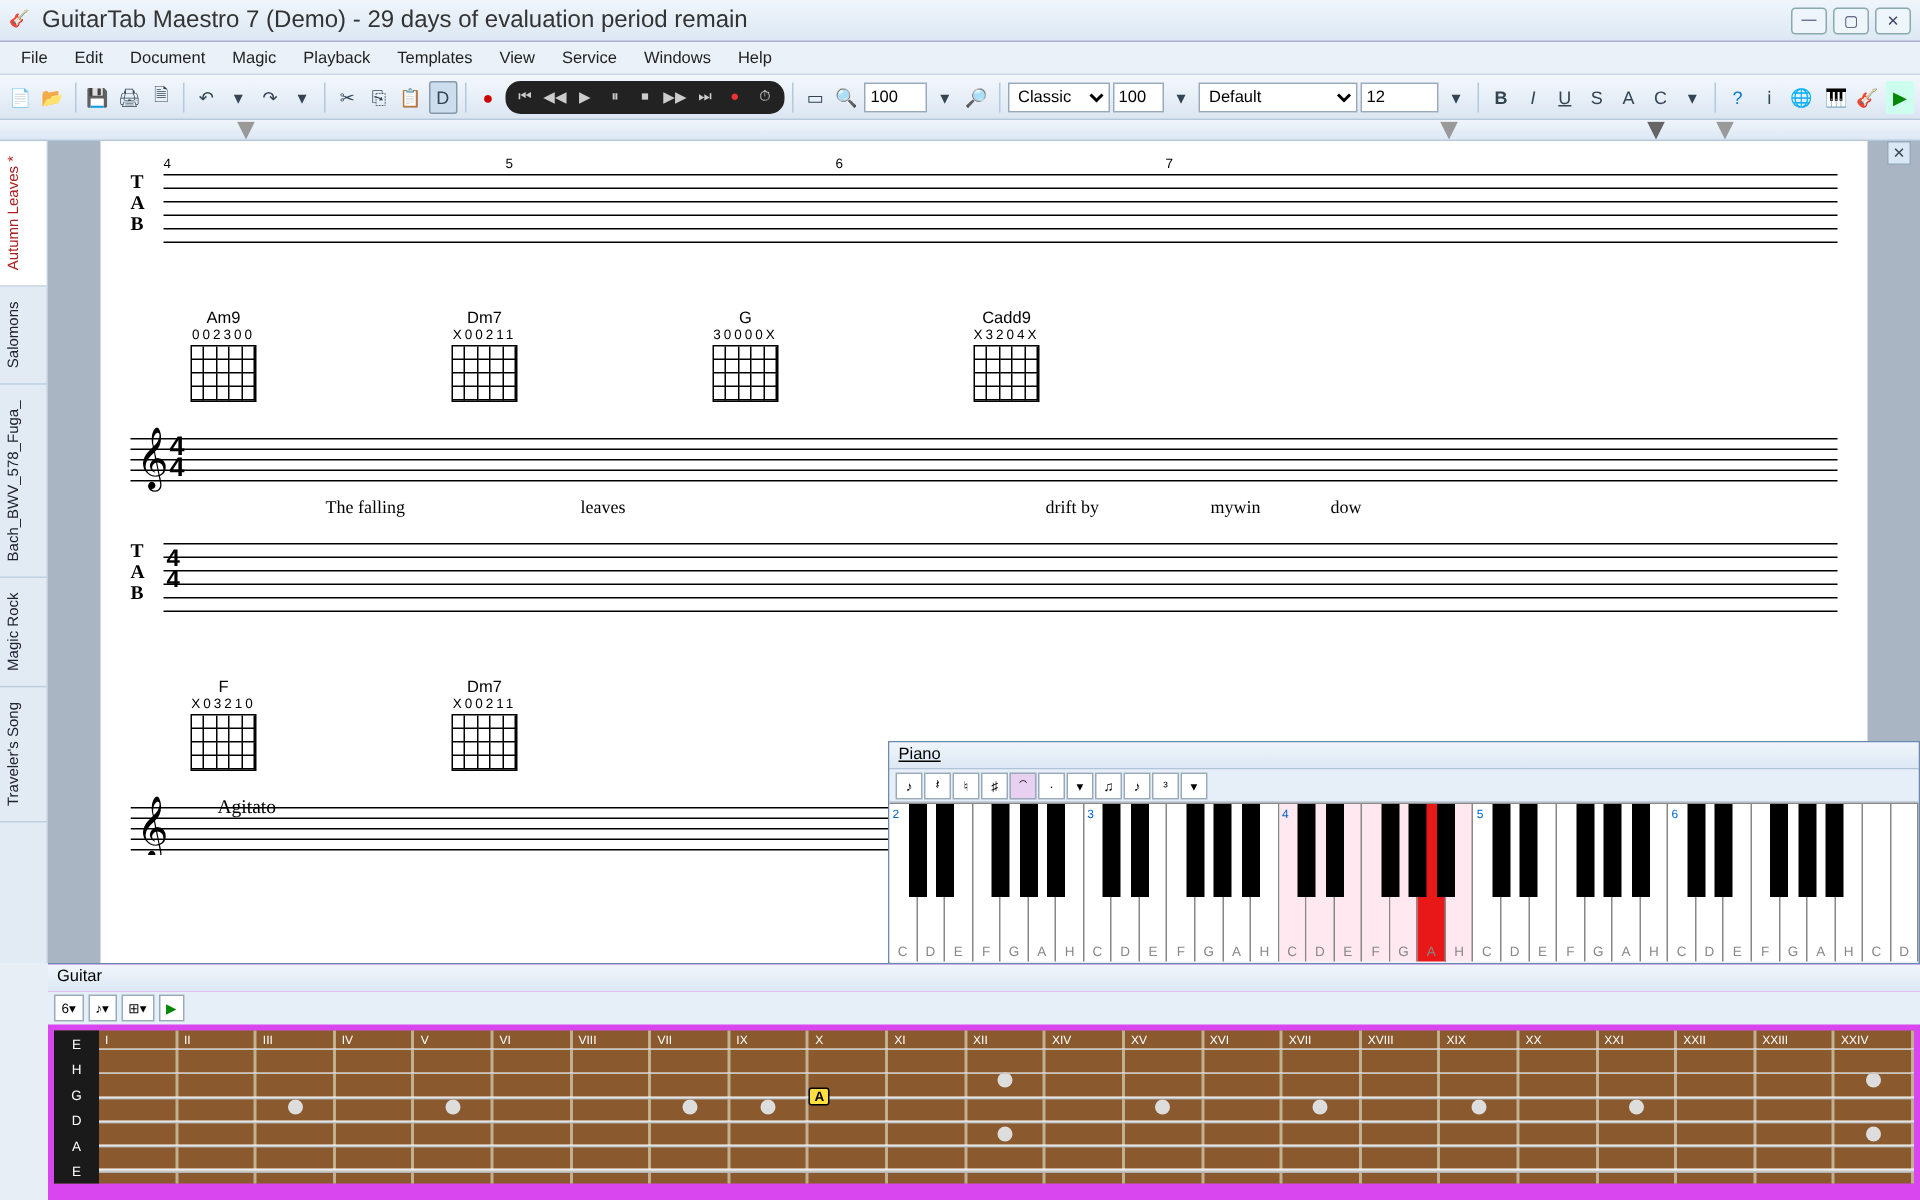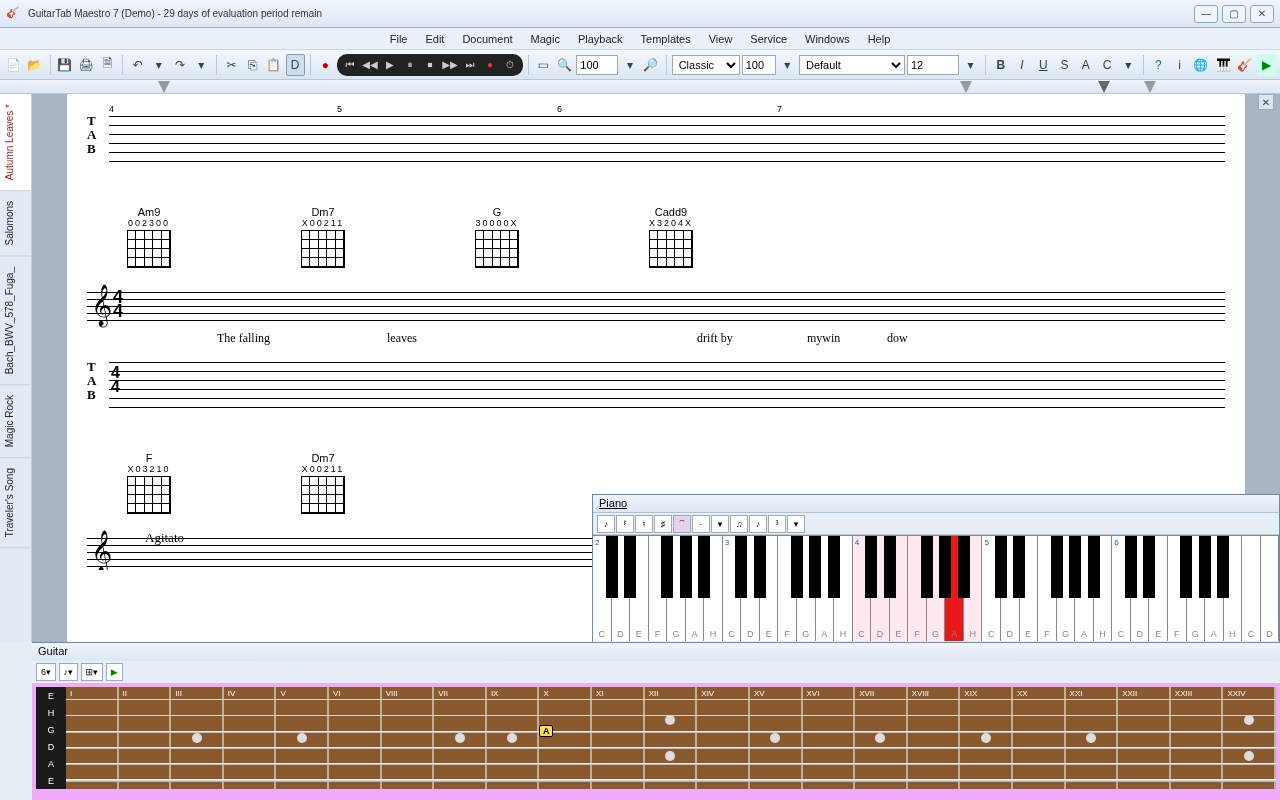--- a/index.html
+++ b/index.html
@@ -1,26 +1,26 @@
 <!DOCTYPE html>
 <html><head>
 <meta charset="utf-8">
 <style>
 * { box-sizing: border-box; margin: 0; padding: 0; font-family: Tahoma, Arial, sans-serif; }
 body { width: 1280px; height: 800px; background: #e8eef5; overflow: hidden; font-size: 11px; }
 
 
 .titlebar { height: 28px; background: linear-gradient(#f0f5fb,#dce8f4); display: flex; align-items: center; padding: 0 6px; border-bottom: 1px solid #aac; }
 .titlebar .icon { width: 16px; height: 16px; margin-right: 6px; }
-.titlebar .title { flex: 1; font-size: 10px; color: #333; }
+.titlebar .title { flex: 1; font-size: 16px; color: #333; }
 .win-buttons { display: flex; gap: 4px; }
 .win-btn { width: 24px; height: 18px; border: 1px solid #8aa; border-radius: 3px; background: #eef5fb; display:flex;align-items:center;justify-content:center; font-size:10px; color:#446;}
 
 
-.menubar { height: 22px; background: #eaf1f9; display: flex; align-items: center; padding: 0 6px; gap: 2px; border-bottom: 1px solid #c9d6e6; justify-content: center; }
+.menubar { height: 22px; background: #eaf1f9; display: flex; align-items: center; padding: 0 6px; gap: 2px; border-bottom: 1px solid #c9d6e6; }
 .menubar span { padding: 2px 8px; font-size: 11px; color: #222; cursor: default; }
 
 
 .toolbar { height: 30px; background: linear-gradient(#f4f8fd,#dbe6f2); display: flex; align-items: center; padding: 0 4px; gap: 2px; border-bottom: 1px solid #b6c9dc; }
 .tbtn { width: 22px; height: 22px; border: 1px solid transparent; border-radius: 2px; display:flex;align-items:center;justify-content:center; font-size:12px; color:#345;}
 .sep { width:1px; height:20px; background:#b6c9dc; margin:0 3px;}
 .tinput { width: 42px; height: 20px; border:1px solid #9ab; font-size:11px; padding:0 3px; background:#fff;}
 .tselect { height: 20px; border:1px solid #9ab; font-size:11px; background:#fff; padding:0 2px;}
 .transport { display:flex; background:#222; border-radius:10px; height:22px; align-items:center; padding:0 4px; gap:2px;}
 .transport .tb { width:18px;height:18px;display:flex;align-items:center;justify-content:center;color:#ccc;font-size:10px;}
@@ -68,21 +68,21 @@
 .piano-panel .pbtn { width:18px;height:18px; border:1px solid #9ab; background:#fff; font-size:9px; display:flex;align-items:center;justify-content:center;}
 .keyboard { position:relative; height:106px; background:#fff; display:flex; border-top:1px solid #888;}
 .wkey { flex:1; border-right:1px solid #888; position:relative; display:flex; align-items:flex-end; justify-content:center; font-size:9px; color:#888; padding-bottom:2px;}
 .wkey.hl { background:#ffe8f0;}
 .wkey.red { background:#e81818;}
 .bkeys { position:absolute; left:0; right:0; top:0; height:62px; pointer-events:none;}
 .bkey { position:absolute; width:12px; height:62px; background:#000; top:0;}
 .octnum { position:absolute; top:2px; left:2px; font-size:8px; color:#06c; pointer-events:none;}
 
 
-.guitar-panel { position:absolute; left:32px; right:0; bottom:0; height:158px; background:#f0abfc; border-top:1px solid #6a8ab0;}
+.guitar-panel { position:absolute; left:32px; right:0; bottom:0; height:158px; background:#d946ef; border-top:1px solid #6a8ab0;}
 .guitar-panel .hdr { height:18px; padding:2px 6px; font-size:11px; background:linear-gradient(#f0f5fb,#dce8f4);}
 .guitar-panel .gtoolbar { height:22px; display:flex; align-items:center; gap:3px; padding:0 4px; background:#e6eef7;}
 .guitar-panel .gbtn { height:18px; border:1px solid #9ab; background:#fff; font-size:9px; display:flex;align-items:center;justify-content:center; padding:0 4px;}
 .fretboard { position:relative; height:102px; margin:4px 4px 0 4px; background:#8a5a2e; display:flex;}
 .nut { width:30px; background:#1a1a1a; display:flex; flex-direction:column; justify-content:space-around; color:#fff; font-size:9px; text-align:center;}
 .frets { flex:1; position:relative; display:flex;}
 .fret { flex:1; border-right:2px solid #c0b090; position:relative;}
 .fret .fn { position:absolute; top:2px; left:4px; font-size:8px; color:#fff;}
 .fret .dot { position:absolute; width:10px;height:10px; background:#ddd; border-radius:50%; left:50%; transform:translateX(-50%);}
 .fretboard .string { position:absolute; left:30px; right:0; height:1px; background:linear-gradient(#fff,#aaa);}

